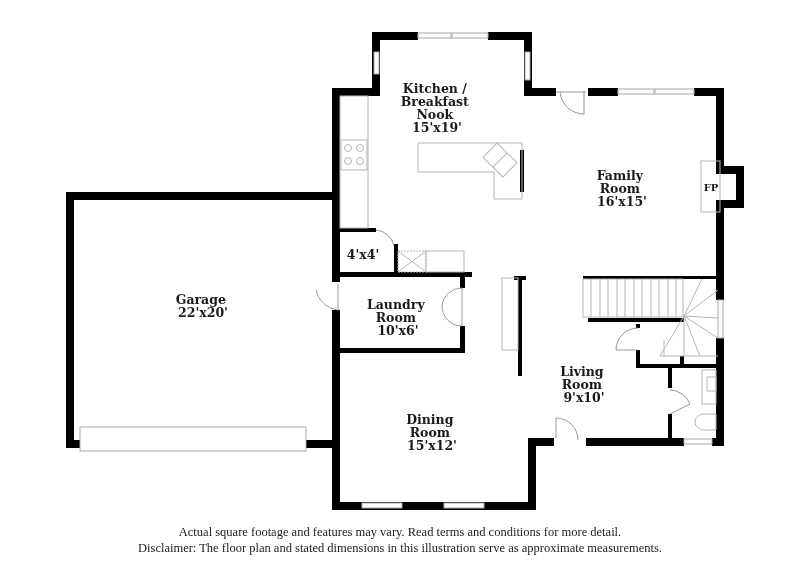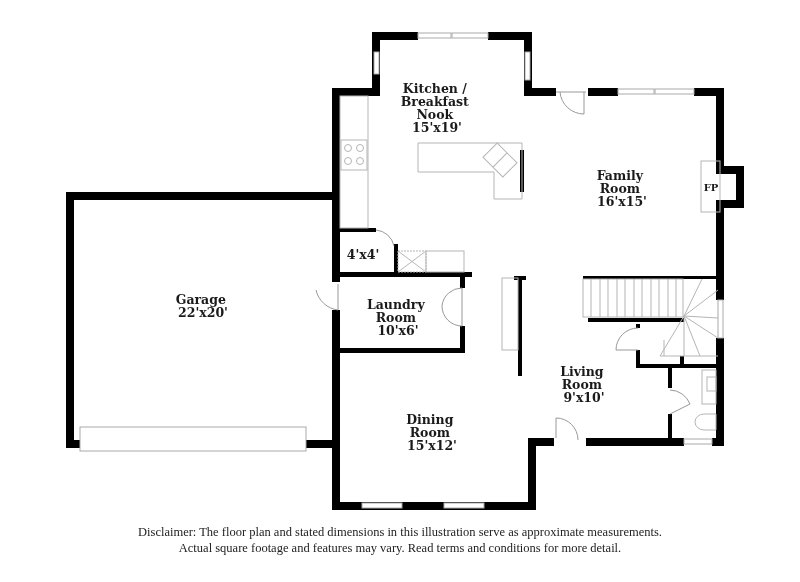--- a/index.html
+++ b/index.html
@@ -199,15 +199,15 @@
     <text class="lbl">
       <tspan x="432" y="424">Dining</tspan>
       <tspan x="432" y="437">Room</tspan>
       <tspan x="432" y="450">15'x12'</tspan>
     </text>
     <text class="lbl-sm" x="711" y="191">FP</text>
   </g>
 </svg>
 
 <div class="disclaimer">
+  <div>Actual square footage and features may vary. Read terms and conditions for more detail.</div>
   <div>Disclaimer: The floor plan and stated dimensions in this illustration serve as approximate measurements.</div>
-  <div>Actual square footage and features may vary. Read terms and conditions for more detail.</div>
 </div>
 
 </body></html>

